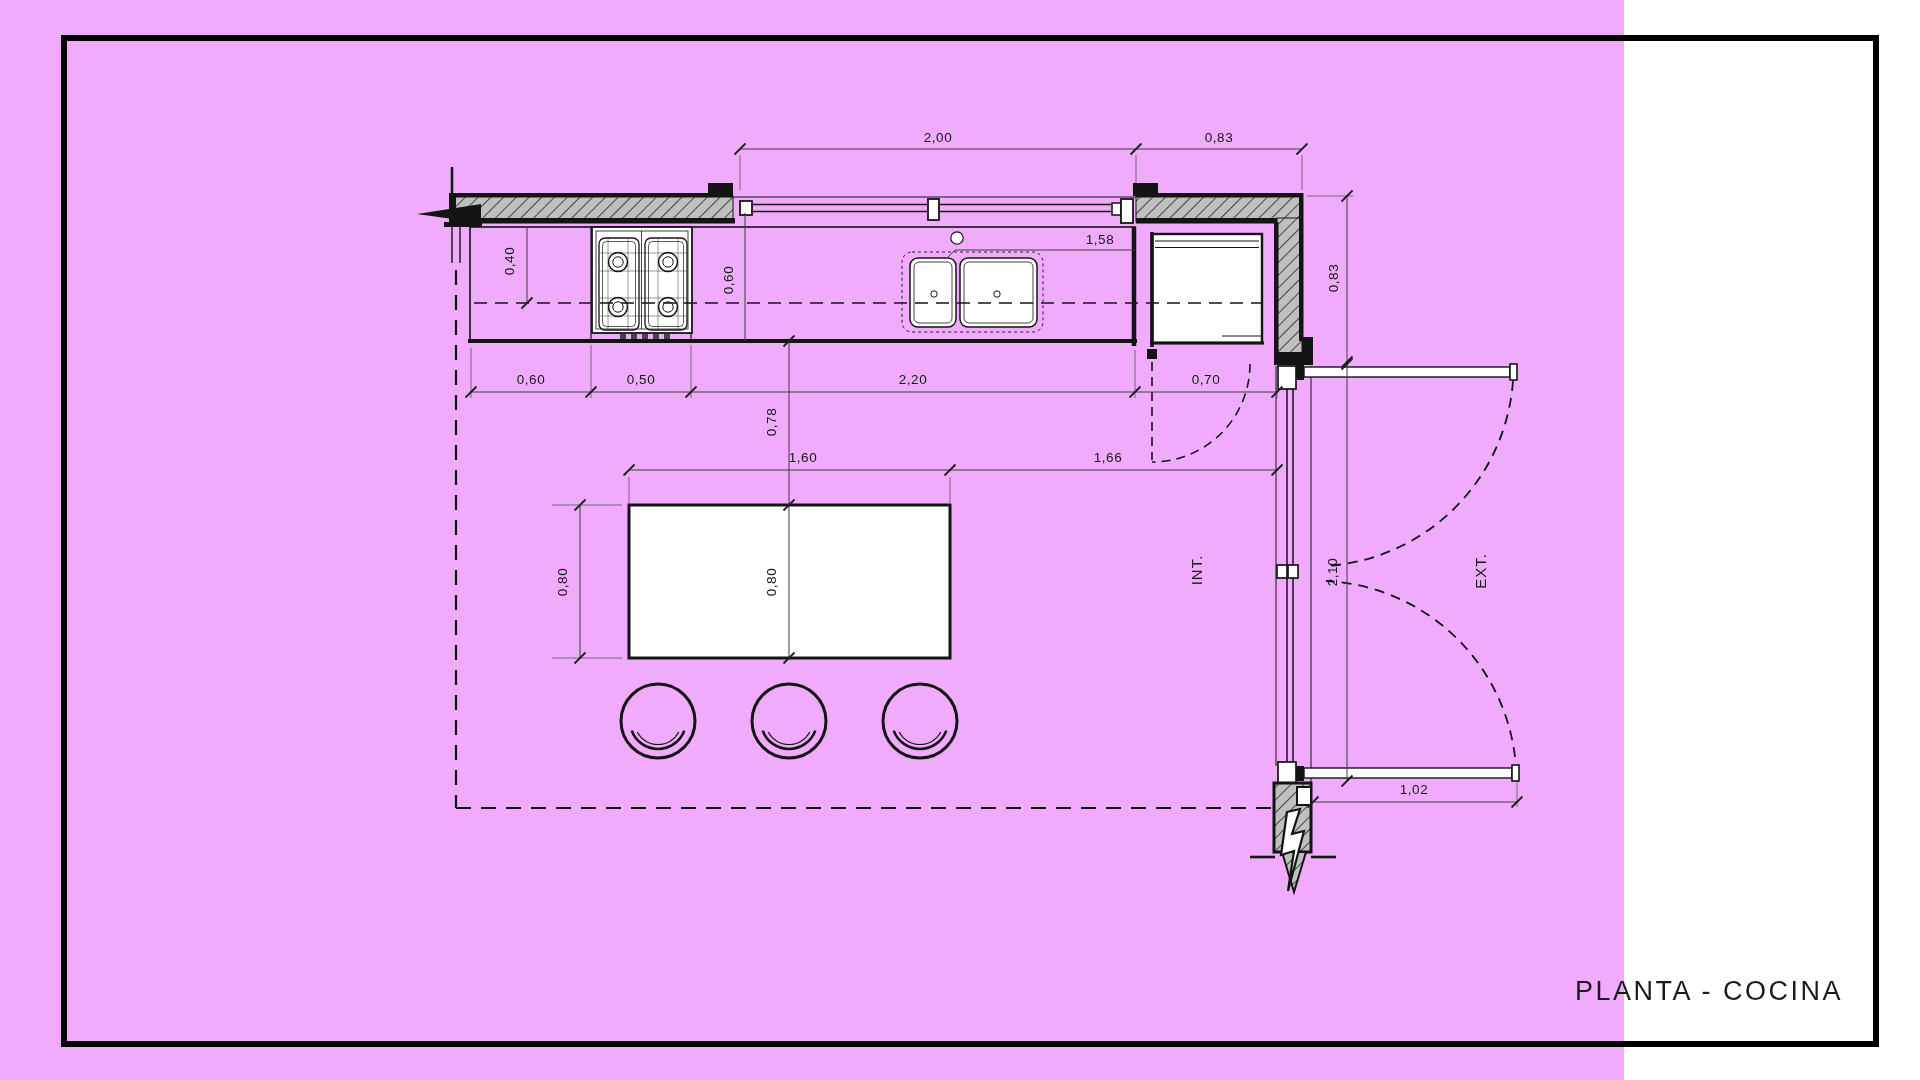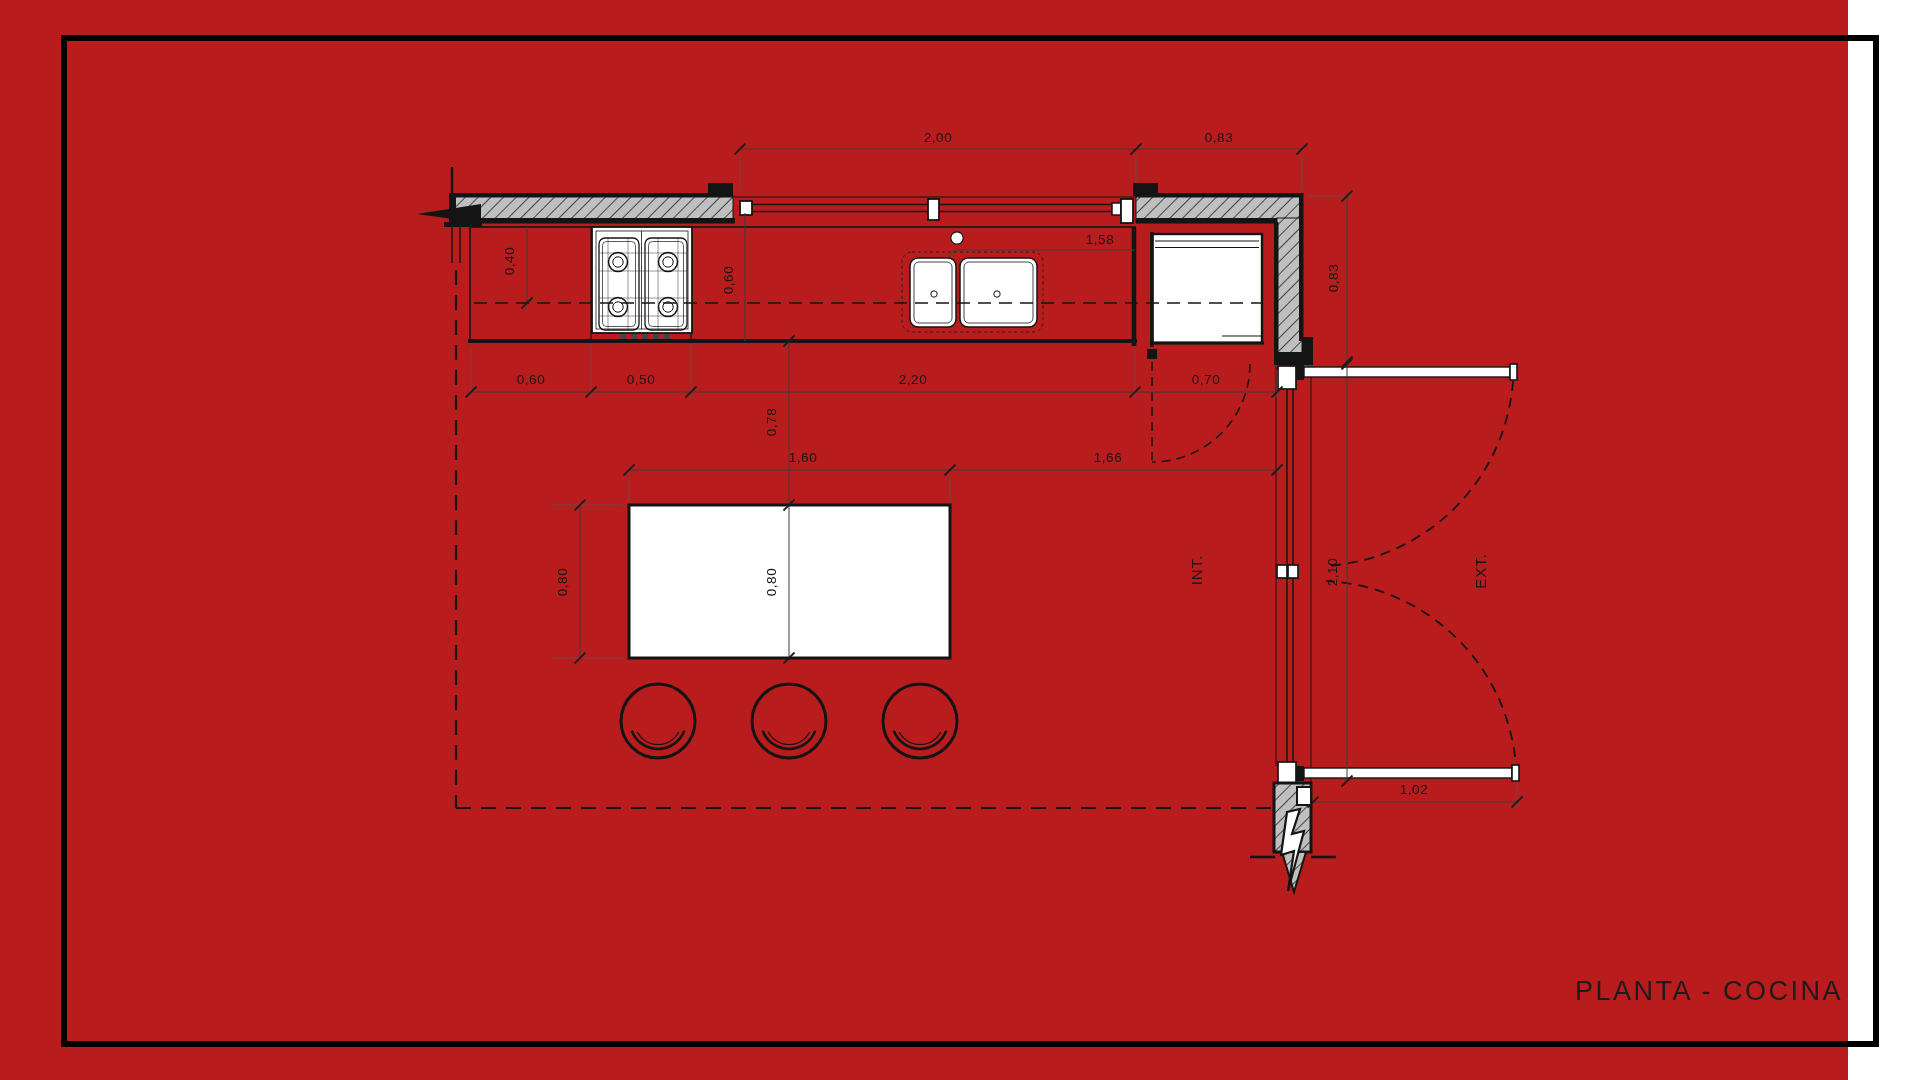--- a/index.html
+++ b/index.html
@@ -1,17 +1,17 @@
 <!DOCTYPE html>
 <html><head>
 <meta charset="utf-8">
 <style>
   html,body{margin:0;padding:0;background:#ffffff;width:1920px;height:1080px;overflow:hidden;}
   body{font-family:"Liberation Sans", sans-serif;}
-  .plan-wrap{position:relative;width:1848px;height:1080px;background:#b91c1c;}
+  .plan-wrap{position:relative;width:1624px;height:1080px;background:#f0abfc;}
   svg{display:block;}
   text{fill:#161616;}
   .dim-text{font-size:13.5px;letter-spacing:0.5px;}
   .zone-text{font-size:15px;letter-spacing:1px;}
   .title-text{font-size:27px;letter-spacing:2.5px;fill:#1b1b1b;}
   .main{stroke:#141414;fill:none;}
   .dimline{stroke:#3d3d3d;stroke-width:1;fill:none;}
   .extline{stroke:#555;stroke-width:0.8;fill:none;}
   .tick{stroke:#1d1d1d;stroke-width:1.8;}
 </style>

